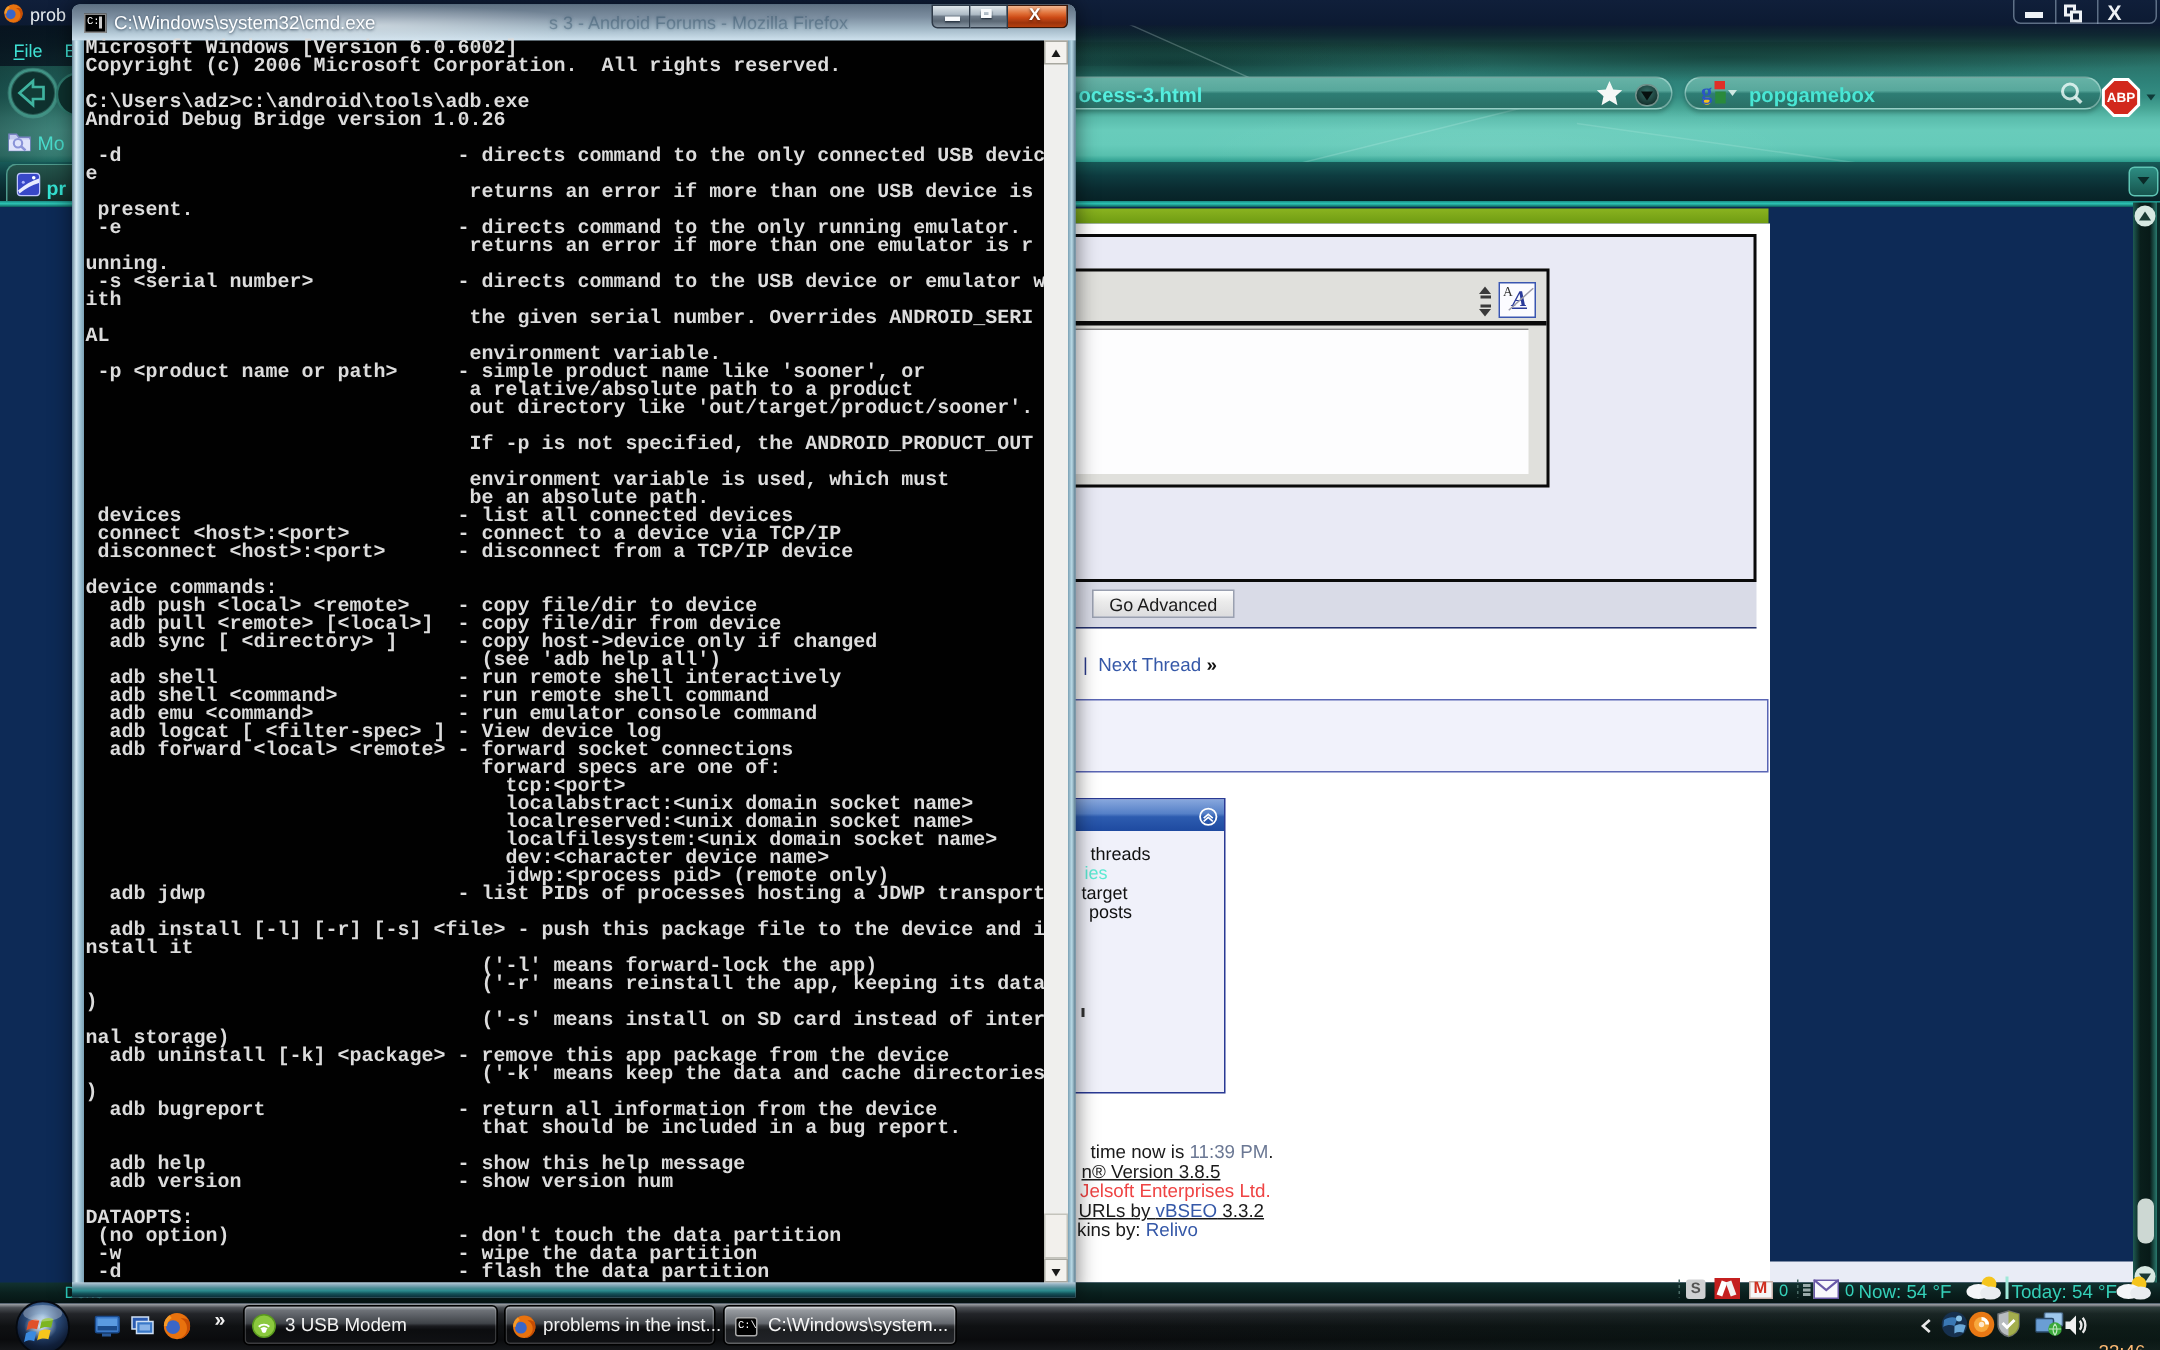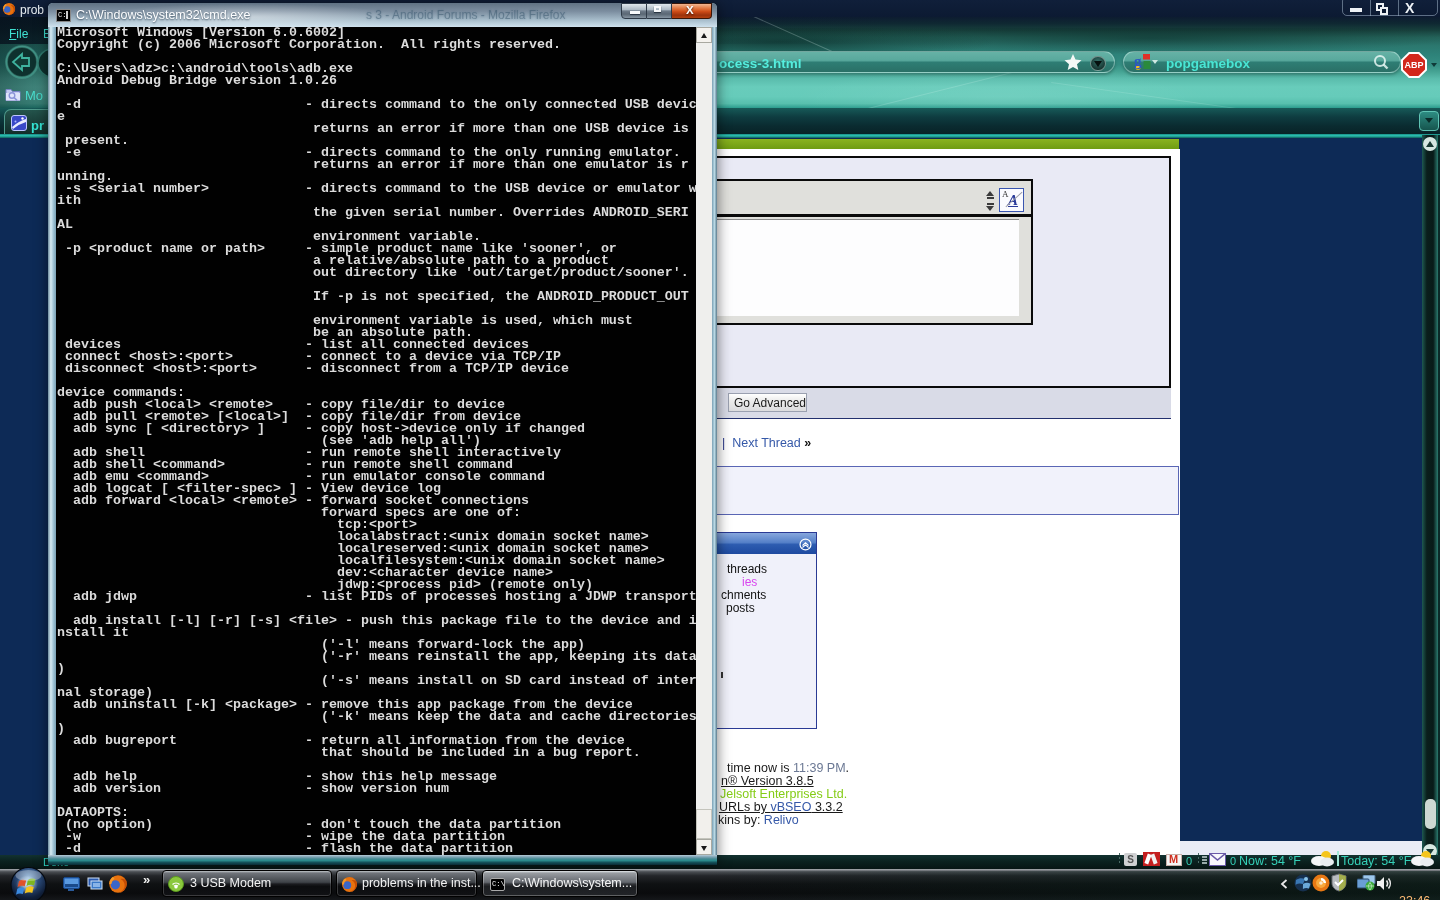--- a/index.html
+++ b/index.html
@@ -99,37 +99,37 @@
 <div class="abs" style="left:325px;top:219px;width:694px;height:97px;background:#fdfdfe;border-top:1px solid #8a8a8a;border-left:1px solid #8a8a8a;"></div>
 <div class="abs" style="left:986px;top:191px;width:0;height:0;border-left:4.5px solid transparent;border-right:4.5px solid transparent;border-bottom:5px solid #3a3a3a;"></div>
 <div class="abs" style="left:987px;top:197px;width:7px;height:1.5px;background:#3a3a3a;"></div>
 <div class="abs" style="left:987px;top:203px;width:7px;height:1.5px;background:#3a3a3a;"></div>
 <div class="abs" style="left:986px;top:206px;width:0;height:0;border-left:4.5px solid transparent;border-right:4.5px solid transparent;border-top:5px solid #3a3a3a;"></div>
 <div class="abs" style="left:999px;top:188px;width:25px;height:24px;background:#fbfbff;border:1px solid #3a56b0;"></div>
 <div class="abs" style="left:1002px;top:189px;font-size:9px;color:#333;font-family:'Liberation Serif',serif;">A</div>
 <div class="abs" style="left:1008px;top:192px;font-size:15px;font-weight:bold;font-style:italic;color:#2a3a9a;font-family:'Liberation Serif',serif;text-decoration:underline;">A</div>
 <div class="abs" style="left:1003px;top:199px;width:22px;height:1px;background:#9a9aa8;transform:rotate(-42deg);"></div>
 <div class="abs" style="left:300px;top:388px;width:871px;height:31px;background:#d9dbe7;border-bottom:1px solid #23306e;"></div>
-<div class="abs" style="left:728px;top:393px;width:79px;height:19px;background:linear-gradient(180deg,#ffffff,#ececec 40%,#dcdcde);border:1px solid #9aa0b0;font-size:12px;color:#1a1a1a;text-align:right;line-height:18px;">Go Advanced</div>
+<div class="abs" style="left:728px;top:393px;width:95px;height:19px;background:linear-gradient(180deg,#ffffff,#ececec 40%,#dcdcde);border:1px solid #9aa0b0;font-size:12px;color:#1a1a1a;text-align:center;line-height:18px;">Go Advanced</div>
 <div class="abs" style="left:722px;top:436px;font-size:12.5px;color:#2a3a8a;">|&nbsp; <span style="color:#3558a8">Next Thread</span> <b style="color:#111">»</b></div>
 <div class="abs" style="left:300px;top:466px;width:879px;height:49px;background:#f1f2fb;border:1px solid #5a66b5;"></div>
 <div class="abs" style="left:600px;top:532px;width:217px;height:197px;background:#f0f1fa;border:1px solid #2a3a94;"></div>
 <div class="abs" style="left:601px;top:533px;width:215px;height:21px;background:linear-gradient(180deg,#87a7dd,#5580c8 45%,#2d5cb0 55%,#1e4aa0);"></div>
 <svg class="abs" style="left:799px;top:538px" width="13" height="13" viewBox="0 0 15 15">
       <circle cx="7.5" cy="7.5" r="6.3" fill="none" stroke="#fff" stroke-width="1.4"></circle>
       <path d="M4 8.6l3.5-3 3.5 3M4 11l3.5-3 3.5 3" fill="none" stroke="#fff" stroke-width="1.3"></path>
     </svg>
 <div class="abs" style="left:727px;top:562px;font-size:12px;color:#111;">threads</div>
-<div class="abs" style="left:742px;top:575px;font-size:12px;color:#d946ef;">ies</div>
-<div class="abs" style="left:721px;top:588px;font-size:12px;color:#111;">chments</div>
+<div class="abs" style="left:723px;top:575px;font-size:12px;color:#5eead4;">ies</div>
+<div class="abs" style="left:721px;top:588px;font-size:12px;color:#111;">target</div>
 <div class="abs" style="left:726px;top:601px;font-size:12px;color:#111;">posts</div>
 <div class="abs" style="left:721px;top:672px;width:2px;height:6px;background:#333;"></div>
 <div class="abs" style="left:727px;top:761px;font-size:12.5px;color:#1a1a1a;">time now is <span style="color:#6b7894">11:39 PM</span>.</div>
 <div class="abs" style="left:721px;top:774px;font-size:12.5px;color:#1a1a1a;text-decoration:underline;">n® Version 3.8.5</div>
-<div class="abs" style="left:720px;top:787px;font-size:12.5px;color:#84cc16;">Jelsoft Enterprises Ltd.</div>
+<div class="abs" style="left:720px;top:787px;font-size:12.5px;color:#ef4444;">Jelsoft Enterprises Ltd.</div>
 <div class="abs" style="left:719px;top:800px;font-size:12.5px;color:#1a1a1a;text-decoration:underline;">URLs by <span style="color:#3558a8">vBSEO</span> 3.3.2</div>
 <div class="abs" style="left:718px;top:813px;font-size:12.5px;color:#1a1a1a;">kins by: <span style="color:#3558a8">Relivo</span></div>
 <div class="abs" style="left:0;top:855px;width:1440px;height:14px;background:linear-gradient(180deg,#123230 0%,#0a201e 50%,#061514 100%);"></div>
 <div class="abs" style="left:7px;top:856px;font-size:11px;color:#2fd8c8;margin-left:36px;">Done</div>
 <div class="abs" style="left:1124px;top:853px;width:13px;height:13px;background:#cfd0d2;border-radius:2px;font-size:10px;font-weight:bold;color:#555;text-align:center;line-height:13px;">S</div>
 <div class="abs" style="left:1143px;top:852px;width:17px;height:14px;background:#c41f1f;"></div>
 <div class="abs" style="left:1146px;top:854px;width:4px;height:10px;background:#fff;transform:rotate(20deg);"></div>
 <div class="abs" style="left:1152px;top:854px;width:4px;height:10px;background:#f2f2f2;transform:rotate(-20deg);"></div>
 <div class="abs" style="left:1119px;top:853px;width:1px;height:12px;background:repeating-linear-gradient(180deg,#4a6a66 0 2px,transparent 2px 4px);"></div>
 <div class="abs" style="left:1198px;top:853px;width:1px;height:12px;background:repeating-linear-gradient(180deg,#4a6a66 0 2px,transparent 2px 4px);"></div>

